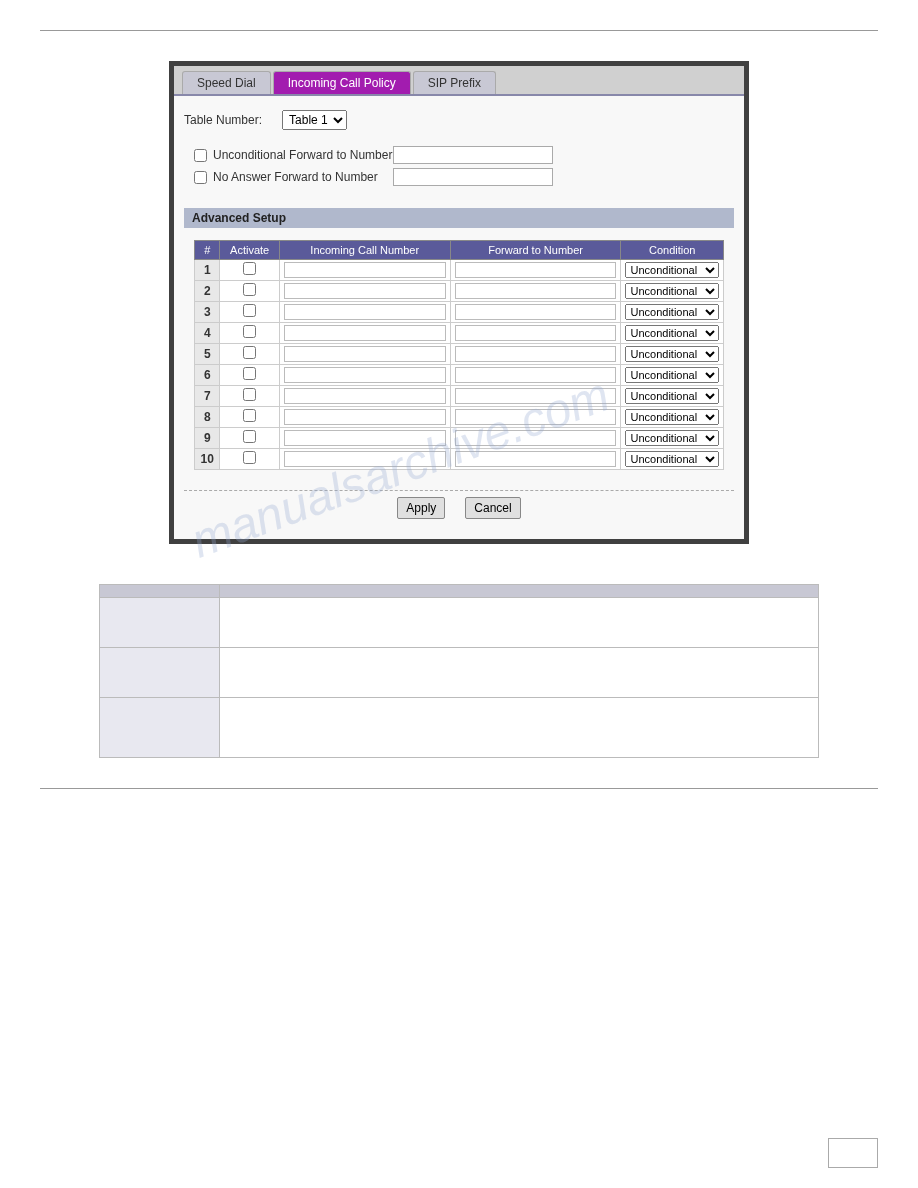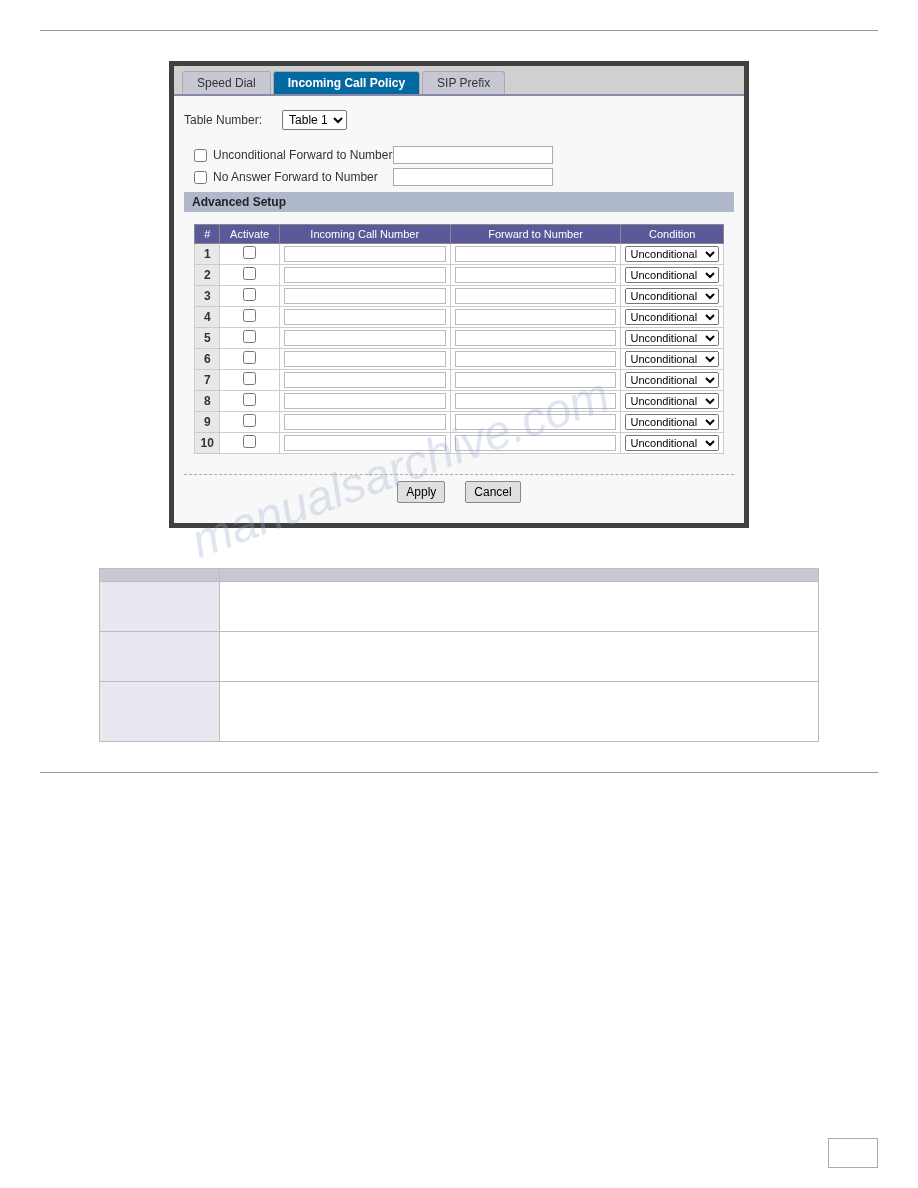--- a/index.html
+++ b/index.html
@@ -47,23 +47,23 @@
       font-size: 12px;
       cursor: pointer;
       border: 1px solid #aaa;
       border-bottom: none;
       background: #c8c8d4;
       color: #333;
       border-radius: 3px 3px 0 0;
     }
 
     .tab.active {
-      background: #0369a1;
+      background: #a21caf;
       color: #fff;
-      font-weight: bold;
+      font-weight: normal;
     }
 
     
     .panel-body {
       background: #f8f8f8;
       padding: 10px;
       border-top: 2px solid #8888aa;
     }
 
     
@@ -89,21 +89,21 @@
       background: #b0b8cc;
       color: #222;
       font-weight: bold;
       font-size: 12px;
       padding: 3px 8px;
       margin-bottom: 8px;
     }
 
     
     .forward-setup {
-      padding: 4px 10px 2px 10px;
+      padding: 4px 10px 18px 10px;
     }
 
     .forward-row {
       display: flex;
       align-items: center;
       margin-bottom: 4px;
     }
 
     .forward-row input[type="checkbox"] {
       margin-right: 6px;

